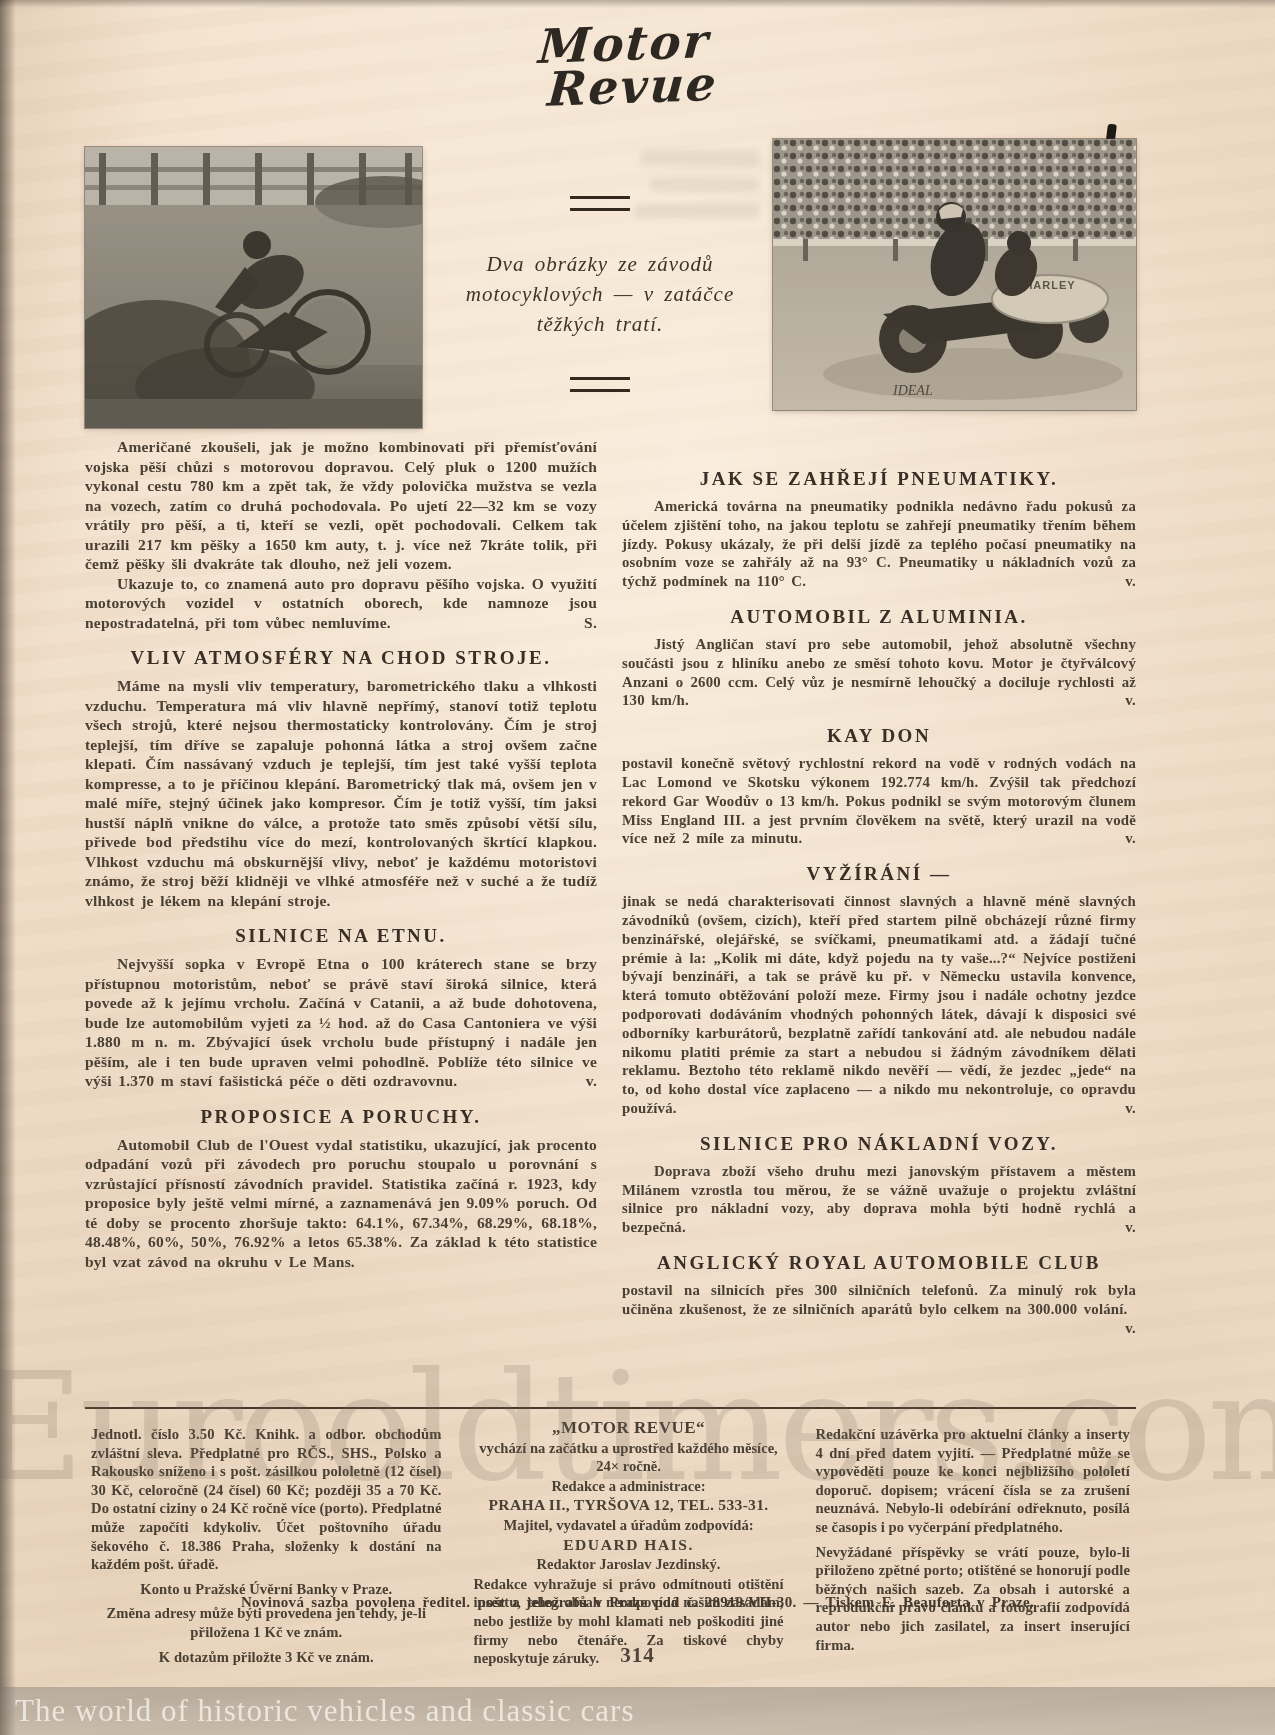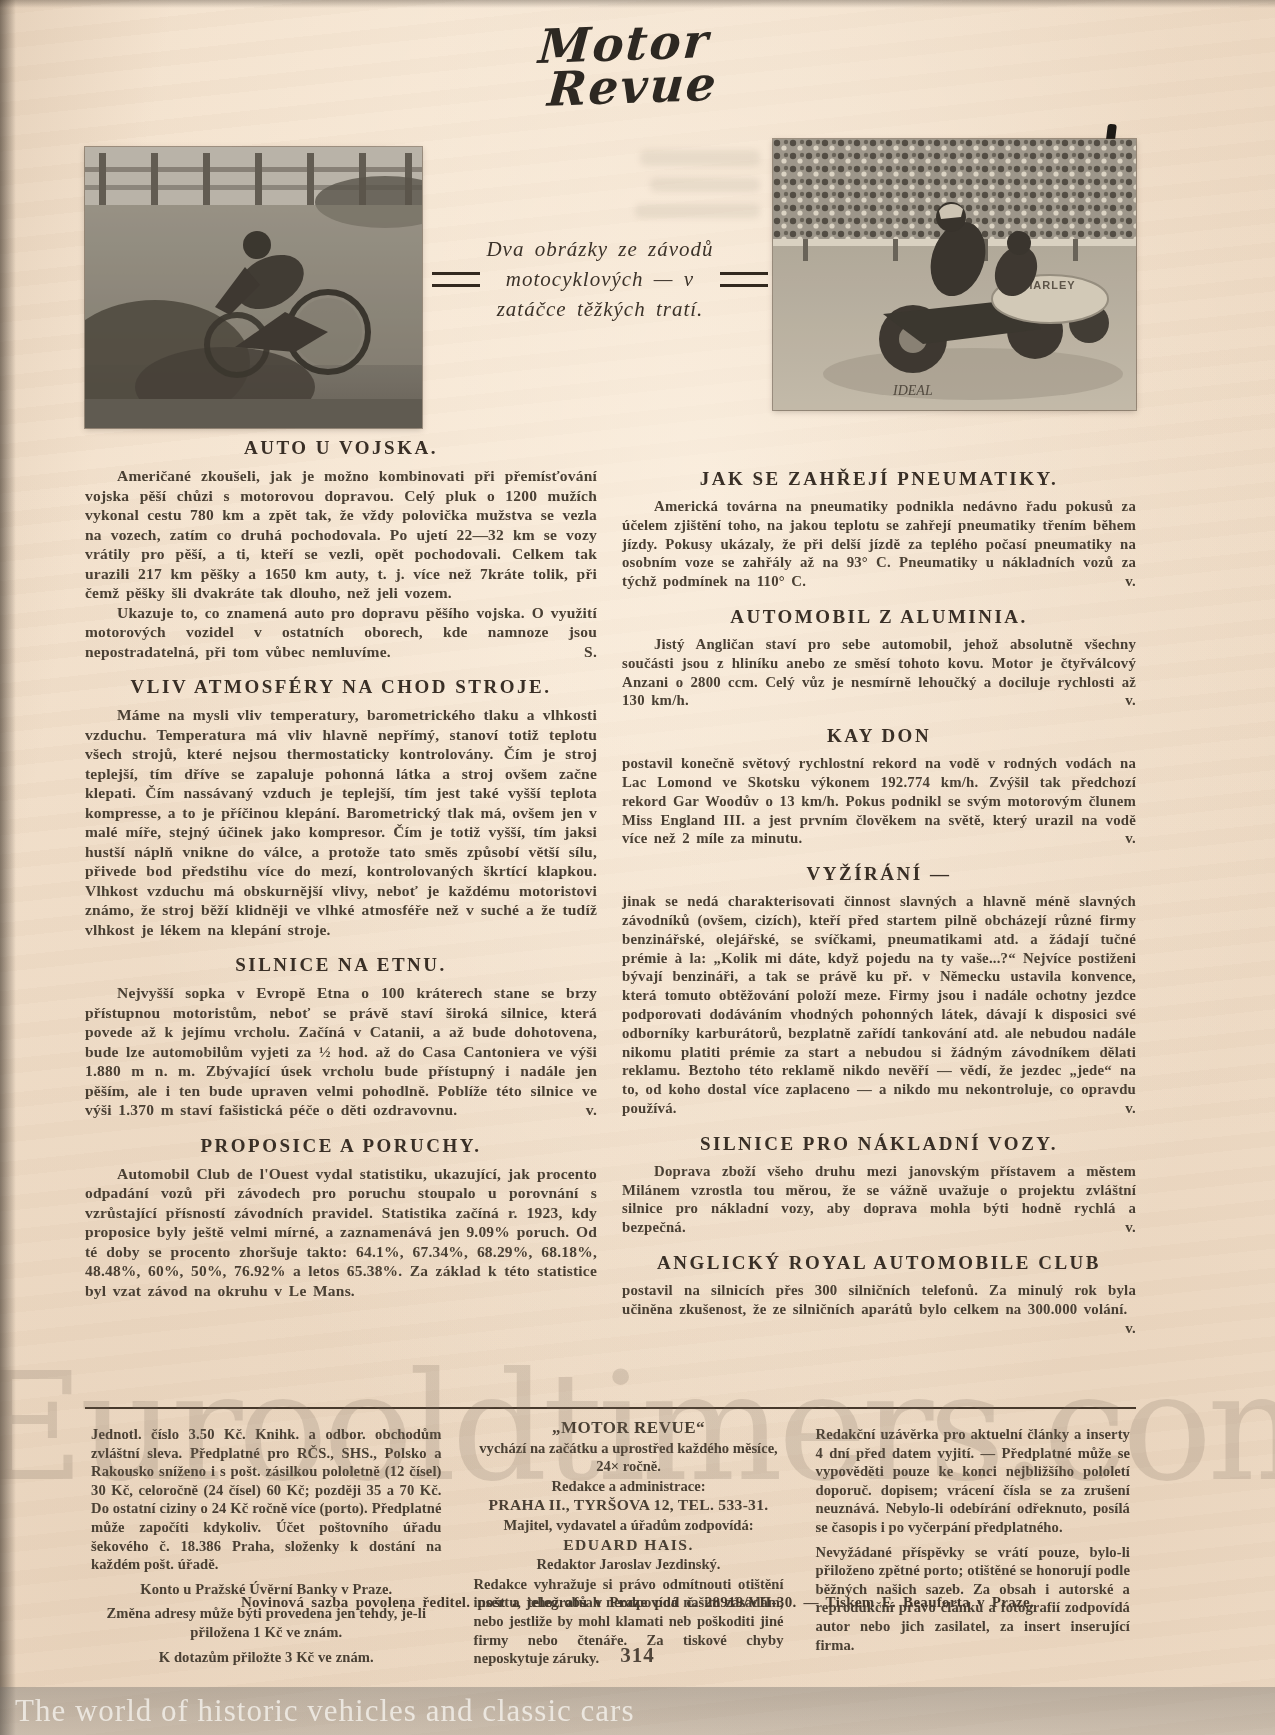--- a/index.html
+++ b/index.html
@@ -34,21 +34,21 @@
   
   .photo{position:absolute;box-shadow:0 0 0 1px rgba(62,50,38,.45), 0 2px 6px rgba(62,50,38,.25);}
   .photo::after{content:"";position:absolute;inset:0;background:rgba(238,216,190,.12);
     pointer-events:none;}
   .photo-left{left:85px;top:147px;width:337px;height:281px;}
   .photo-right{left:773px;top:139px;width:363px;height:271px;}
   .photo svg{display:block;}
 
   
   .caption-block{position:absolute;left:432px;top:196px;width:336px;display:flex;
-    flex-direction:row;align-items:center;}
+    flex-direction:column;align-items:center;}
   .double-rule{width:60px;height:9px;border-top:3px solid #33291f;border-bottom:3px solid #33291f;}
   .caption-text{margin:38px 0;font-style:italic;font-size:21px;line-height:30px;
     text-align:center;color:#3c332a;letter-spacing:1px;word-spacing:4px;width:300px;}
 
   
   .col{position:absolute;}
   .col-left{left:85px;top:437px;width:512px;}
   .col-right{left:622px;top:468px;width:514px;}
   .article h3{margin:15px 0 7px;text-align:center;font-size:19px;font-weight:bold;
     letter-spacing:2.5px;color:#392f26;}
@@ -184,21 +184,20 @@
       <circle cx="178" cy="78" r="15" fill="#1f1d19"></circle>
       <path d="M166 72 A15 15 0 0 1 190 70 L188 78 L168 80 Z" fill="#c9c2b2"></path>
       <ellipse cx="243" cy="132" rx="20" ry="26" fill="#26231e" transform="rotate(24 243 132)"></ellipse>
       <circle cx="246" cy="104" r="12" fill="#211f1b"></circle>
       <text x="120" y="256" font-size="14" font-style="italic" fill="#3c362d" font-family="Liberation Serif, serif">IDEAL</text>
     </svg>
   </div>
 
   <div class="col col-left">
     <div class="article">
-      <h3>AUTO U VOJSKA.</h3>
       <p><span>Američané zkoušeli, jak je možno kombinovati při přemísťování vojska pěší chůzi s motorovou dopravou. Celý pluk o 1200 mužích vykonal cestu 780 km a zpět tak, že vždy polovička mužstva se vezla na vozech, zatím co druhá pochodovala. Po ujetí 22—32 km se vozy vrátily pro pěší, a ti, kteří se vezli, opět pochodovali. Celkem tak urazili 217 km pěšky a 1650 km auty, t. j. více než 7kráte tolik, při čemž pěšky šli dvakráte tak dlouho, než jeli vozem.</span></p>
       <p><span>Ukazuje to, co znamená auto pro dopravu pěšího vojska. O využití motorových vozidel v ostatních oborech, kde namnoze jsou nepostradatelná, při tom vůbec nemluvíme.</span><span class="sig">S.</span></p>
     </div>
     <div class="article">
       <h3>VLIV ATMOSFÉRY NA CHOD STROJE.</h3>
       <p><span>Máme na mysli vliv temperatury, barometrického tlaku a vlhkosti vzduchu. Temperatura má vliv hlavně nepřímý, stanoví totiž teplotu všech strojů, které nejsou thermostaticky kontrolovány. Čím je stroj teplejší, tím dříve se zapaluje pohonná látka a stroj ovšem začne klepati. Čím nassávaný vzduch je teplejší, tím jest také vyšší teplota kompresse, a to je příčinou klepání. Barometrický tlak má, ovšem jen v malé míře, stejný účinek jako kompresor. Čím je totiž vyšší, tím jaksi hustší náplň vnikne do válce, a protože tato směs způsobí větší sílu, přivede bod předstihu více do mezí, kontrolovaných škrtící klapkou. Vlhkost vzduchu má obskurnější vlivy, neboť je každému motoristovi známo, že stroj běží klidněji ve vlhké atmosféře než v suché a že tudíž vlhkost je lékem na klepání stroje.</span></p>
     </div>
     <div class="article">
       <h3>SILNICE NA ETNU.</h3>
       <p><span>Nejvyšší sopka v Evropě Etna o 100 kráterech stane se brzy přístupnou motoristům, neboť se právě staví široká silnice, která povede až k jejímu vrcholu. Začíná v Catanii, a až bude dohotovena, bude lze automobilům vyjeti za ½ hod. až do Casa Cantoniera ve výši 1.880 m n. m. Zbývající úsek vrcholu bude přístupný i nadále jen pěším, ale i ten bude upraven velmi pohodlně. Poblíže této silnice ve výši 1.370 m staví fašistická péče o děti ozdravovnu.</span><span class="sig">v.</span></p>
@@ -209,21 +208,21 @@
     </div>
   </div>
 
   <div class="col col-right">
     <div class="article">
       <h3>JAK SE ZAHŘEJÍ PNEUMATIKY.</h3>
       <p><span>Americká továrna na pneumatiky podnikla nedávno řadu pokusů za účelem zjištění toho, na jakou teplotu se zahřejí pneumatiky třením během jízdy. Pokusy ukázaly, že při delší jízdě za teplého počasí pneumatiky na osobním voze se zahřály až na 93° C. Pneumatiky u nákladních vozů za týchž podmínek na 110° C.</span><span class="sig">v.</span></p>
     </div>
     <div class="article">
       <h3>AUTOMOBIL Z ALUMINIA.</h3>
-      <p><span>Jistý Angličan staví pro sebe automobil, jehož absolutně všechny součásti jsou z hliníku anebo ze směsí tohoto kovu. Motor je čtyřválcový Anzani o 2800 ccm. Celý vůz je nesmírně lehoučký a dociluje rychlosti až 130 km/h.</span><span class="sig">v.</span></p>
+      <p><span>Jistý Angličan staví pro sebe automobil, jehož absolutně všechny součásti jsou z hliníku anebo ze směsí tohoto kovu. Motor je čtyřválcový Anzani o 2600 ccm. Celý vůz je nesmírně lehoučký a dociluje rychlosti až 130 km/h.</span><span class="sig">v.</span></p>
     </div>
     <div class="article">
       <h3>KAY DON</h3>
       <p class="no-indent"><span>postavil konečně světový rychlostní rekord na vodě v rodných vodách na Lac Lomond ve Skotsku výkonem 192.774 km/h. Zvýšil tak předchozí rekord Gar Woodův o 13 km/h. Pokus podnikl se svým motorovým člunem Miss England III. a jest prvním člověkem na světě, který urazil na vodě více než 2 míle za minutu.</span><span class="sig">v.</span></p>
     </div>
     <div class="article">
       <h3>VYŽÍRÁNÍ —</h3>
       <p class="no-indent"><span>jinak se nedá charakterisovati činnost slavných a hlavně méně slavných závodníků (ovšem, cizích), kteří před startem pilně obcházejí různé firmy benzinářské, olejářské, se svíčkami, pneumatikami atd. a žádají tučné prémie à la: „Kolik mi dáte, když pojedu na ty vaše...?“ Nejvíce postiženi bývají benzináři, a tak se právě ku př. v Německu ustavila konvence, která tomuto obtěžování položí meze. Firmy jsou i nadále ochotny jezdce podporovati dodáváním vhodných pohonných látek, dávají k disposici své odborníky karburátorů, bezplatně zařídí tankování atd. ale nebudou nadále nikomu platiti prémie za start a nebudou si žádným závodníkem dělati reklamu. Beztoho této reklamě nikdo nevěří — vědí, že jezdec „jede“ na to, od koho dostal více zaplaceno — a nikdo mu nekontroluje, co opravdu používá.</span><span class="sig">v.</span></p>
     </div>
     <div class="article">

